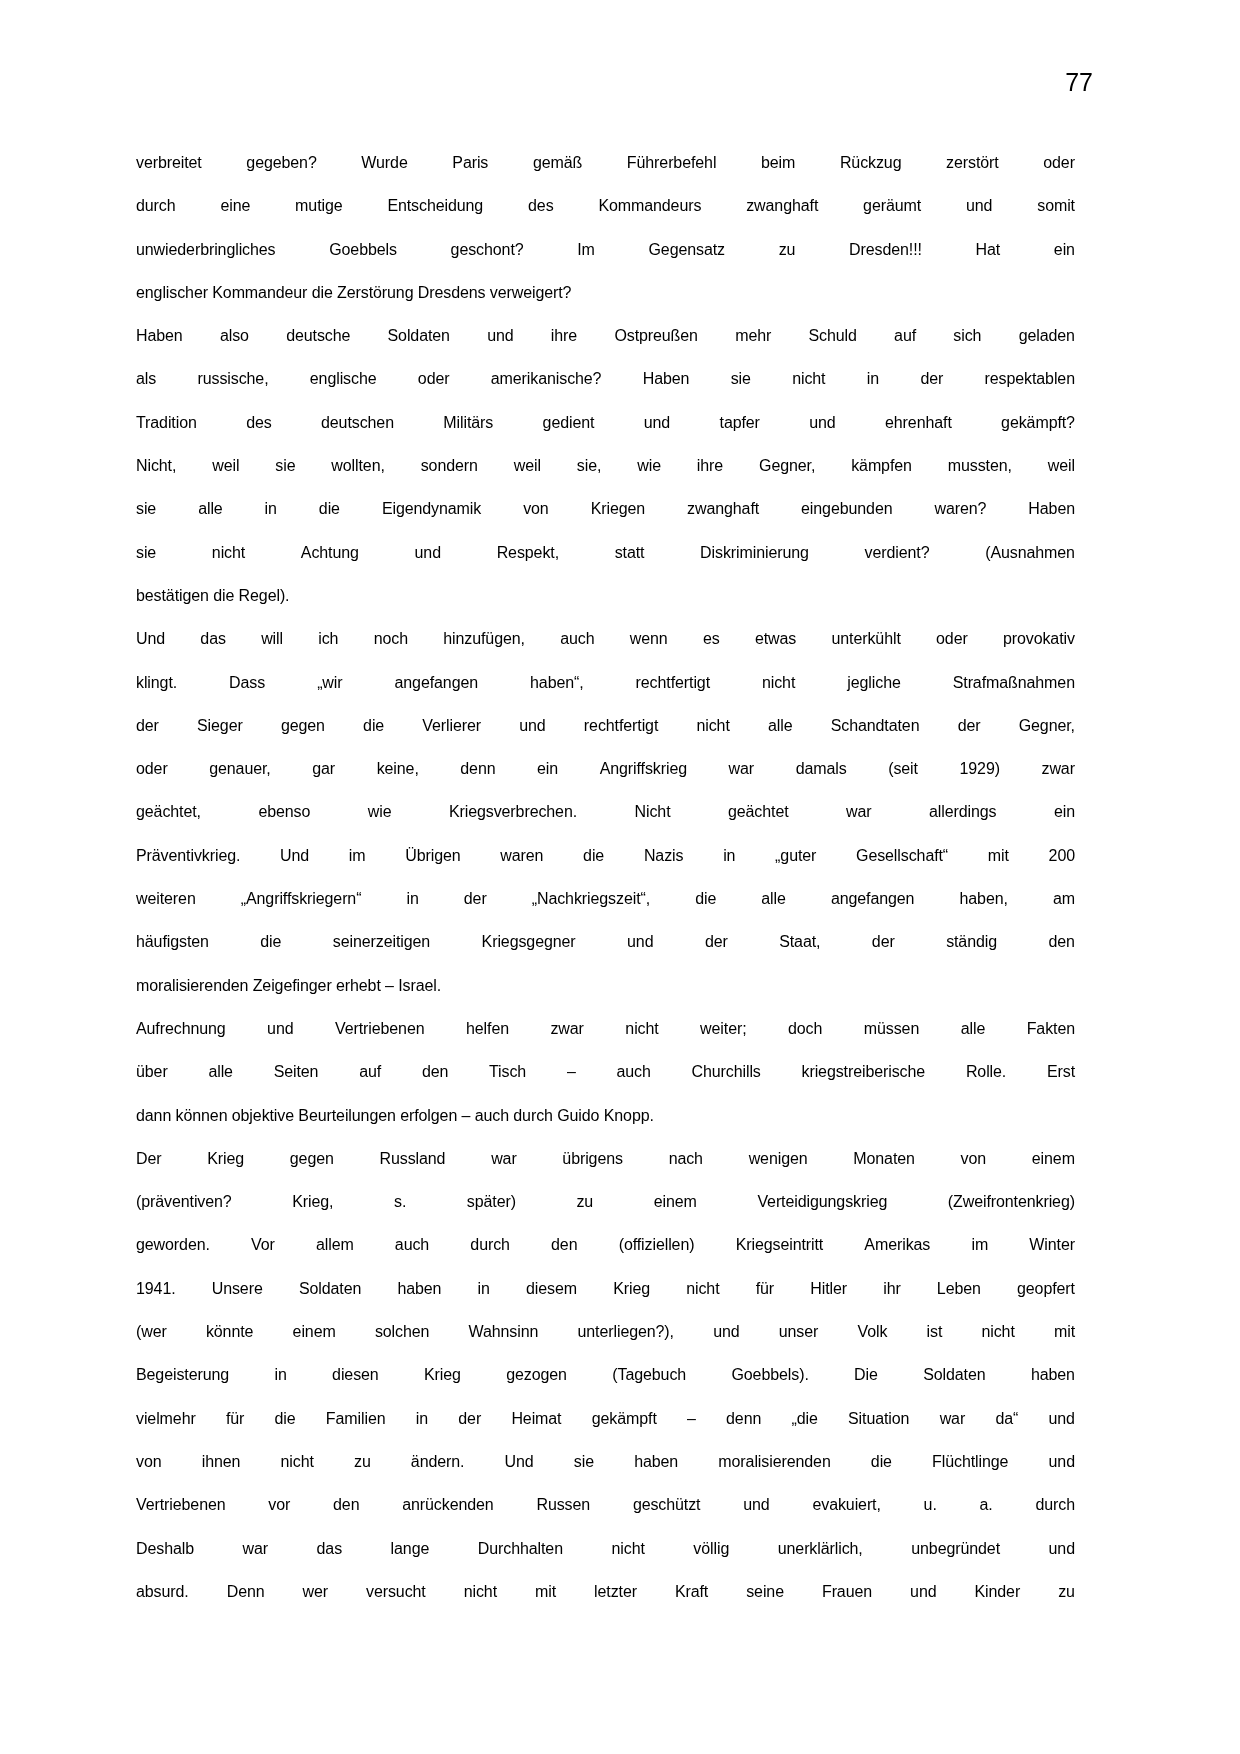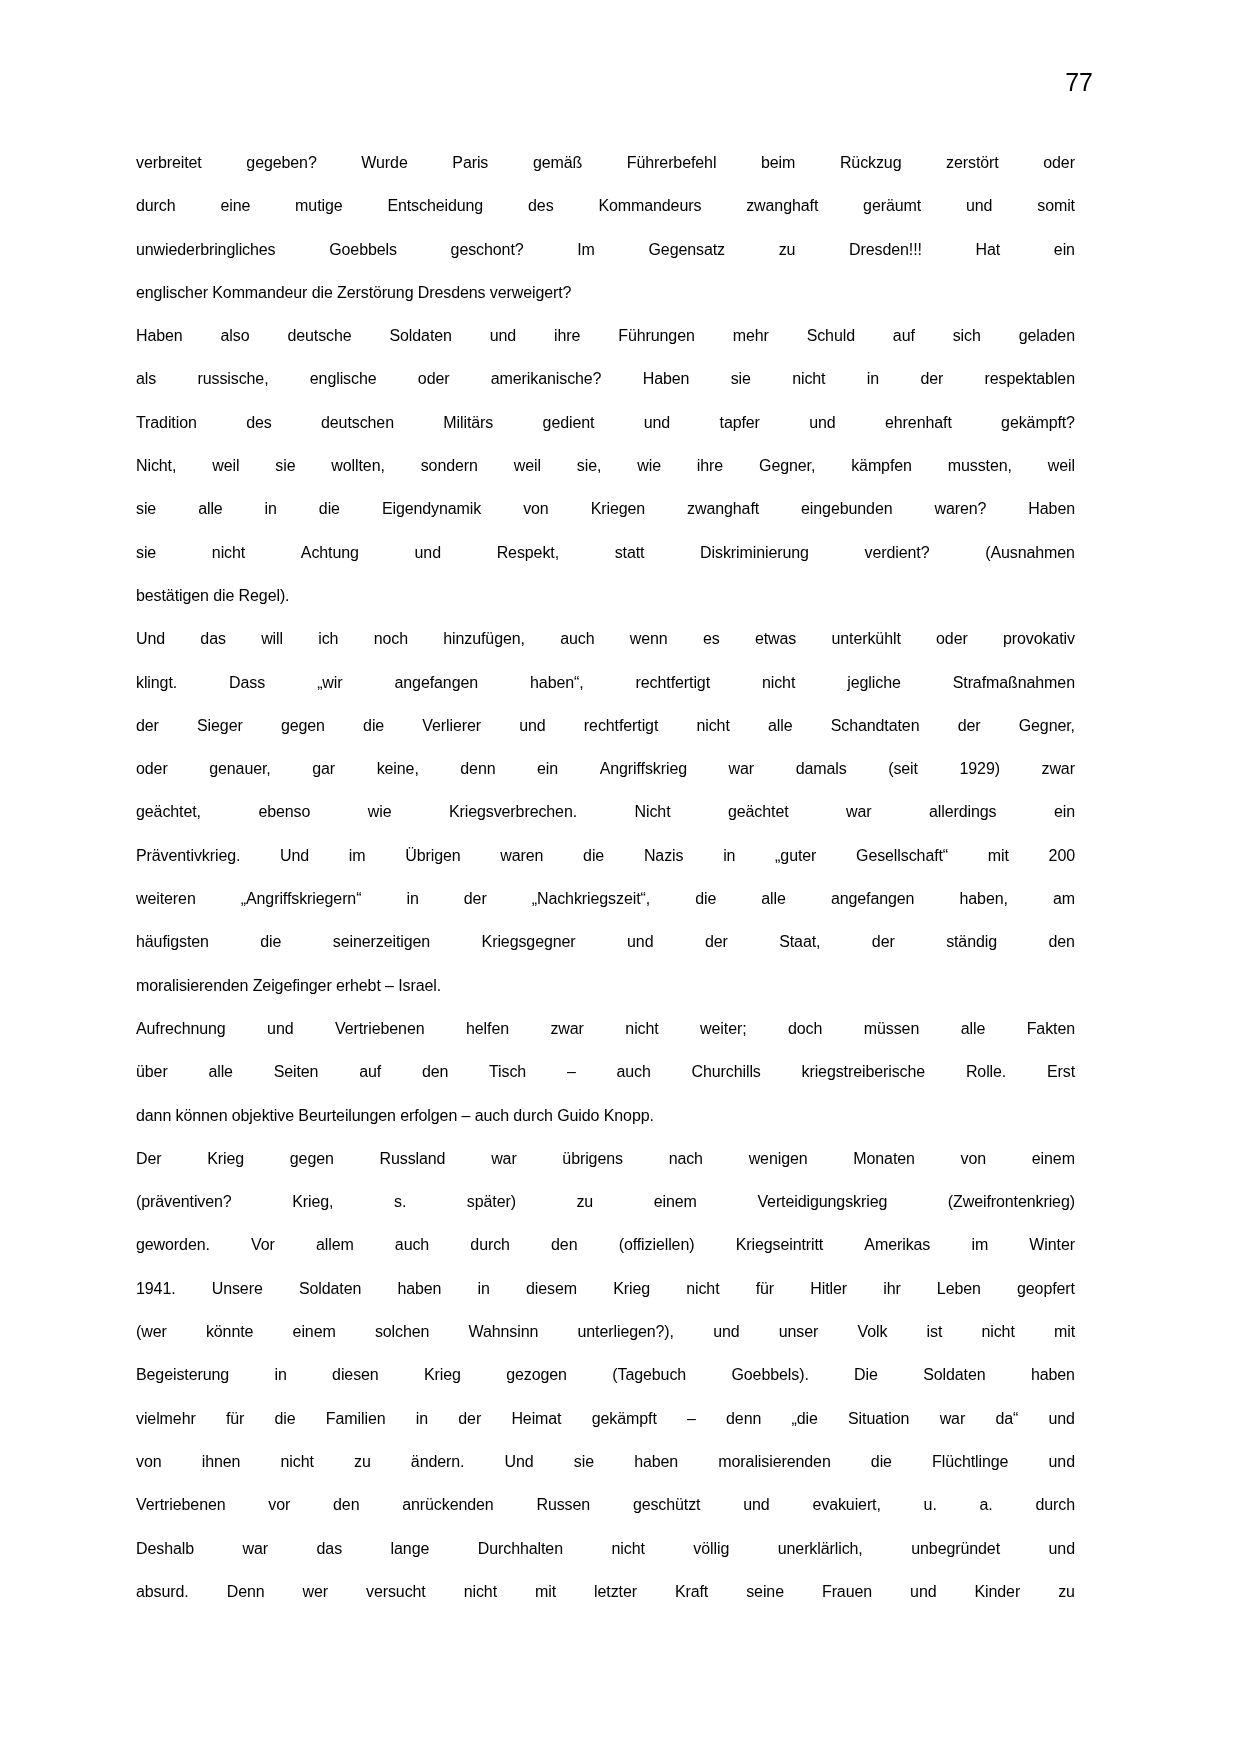--- a/index.html
+++ b/index.html
@@ -87,21 +87,21 @@
         <span>ein</span>
       </div>
       <div class="line">englischer Kommandeur die Zerstörung Dresdens verweigert?</div>
       <div class="line just">
         <span>Haben</span>
         <span>also</span>
         <span>deutsche</span>
         <span>Soldaten</span>
         <span>und</span>
         <span>ihre</span>
-        <span>Führungen</span>
+        <span>Ostpreußen</span>
         <span>mehr</span>
         <span>Schuld</span>
         <span>auf</span>
         <span>sich</span>
         <span>geladen</span>
       </div>
       <div class="line just">
         <span>als</span>
         <span>russische,</span>
         <span>englische</span>

